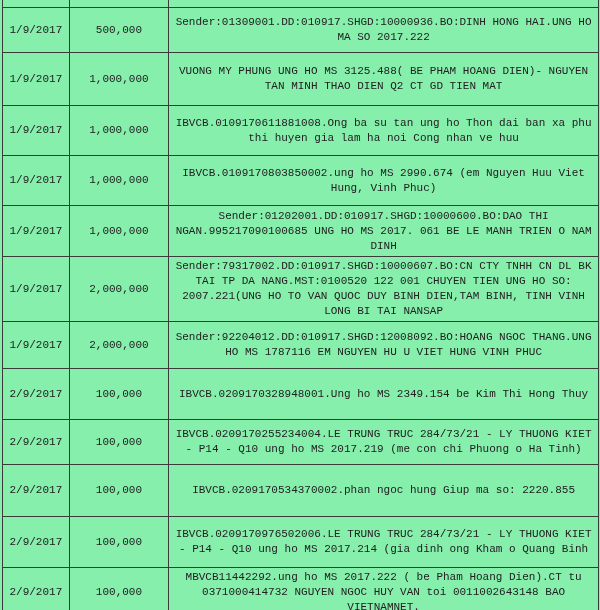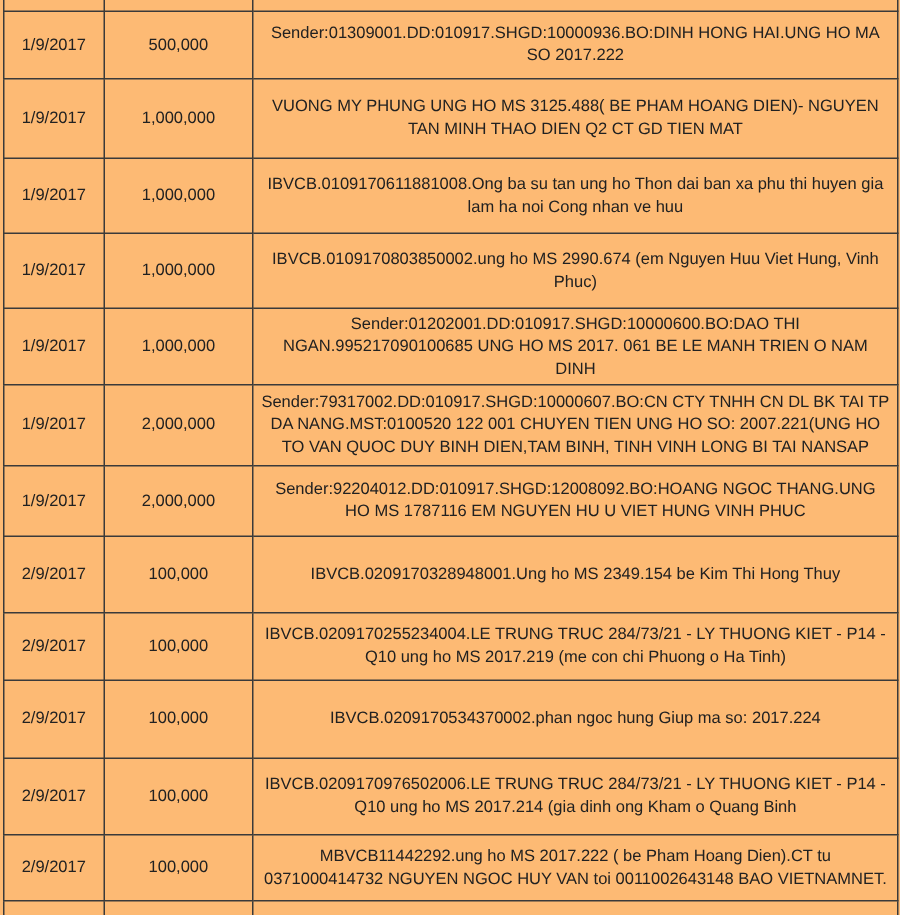--- a/index.html
+++ b/index.html
@@ -5,22 +5,22 @@
   html, body {
     margin: 0;
     padding: 0;
     background: #ffffff;
   }
   .viewport {
     position: relative;
     width: 600px;
     height: 610px;
     overflow: hidden;
-    background: #fdba74;
-    font-family: Liberation Sans, sans-serif;
+    background: #86efac;
+    font-family: Liberation Mono, monospace;
   }
   table.tx-table {
     border-collapse: collapse;
     table-layout: fixed;
     width: 597px;
     margin-left: 2px;
     margin-top: -2px;
   }
   table.tx-table td {
     border: 1px solid #3a3a3a;
@@ -90,21 +90,21 @@
           <td class="col-desc">IBVCB.0209170328948001.Ung ho MS 2349.154 be Kim Thi Hong Thuy</td>
         </tr>
         <tr style="height: 45px;">
           <td class="col-date">2/9/2017</td>
           <td class="col-amount">100,000</td>
           <td class="col-desc">IBVCB.0209170255234004.LE TRUNG TRUC 284/73/21 - LY THUONG KIET - P14 - Q10 ung ho MS 2017.219 (me con chi Phuong o Ha Tinh)</td>
         </tr>
         <tr style="height: 52px;">
           <td class="col-date">2/9/2017</td>
           <td class="col-amount">100,000</td>
-          <td class="col-desc">IBVCB.0209170534370002.phan ngoc hung Giup ma so: 2017.224</td>
+          <td class="col-desc">IBVCB.0209170534370002.phan ngoc hung Giup ma so: 2220.855</td>
         </tr>
         <tr style="height: 51px;">
           <td class="col-date">2/9/2017</td>
           <td class="col-amount">100,000</td>
           <td class="col-desc">IBVCB.0209170976502006.LE TRUNG TRUC 284/73/21 - LY THUONG KIET - P14 - Q10 ung ho MS 2017.214 (gia dinh ong Kham o Quang Binh</td>
         </tr>
         <tr style="height: 44px;">
           <td class="col-date">2/9/2017</td>
           <td class="col-amount">100,000</td>
           <td class="col-desc">MBVCB11442292.ung ho MS 2017.222 ( be Pham Hoang Dien).CT tu 0371000414732 NGUYEN NGOC HUY VAN toi 0011002643148 BAO VIETNAMNET.</td>

